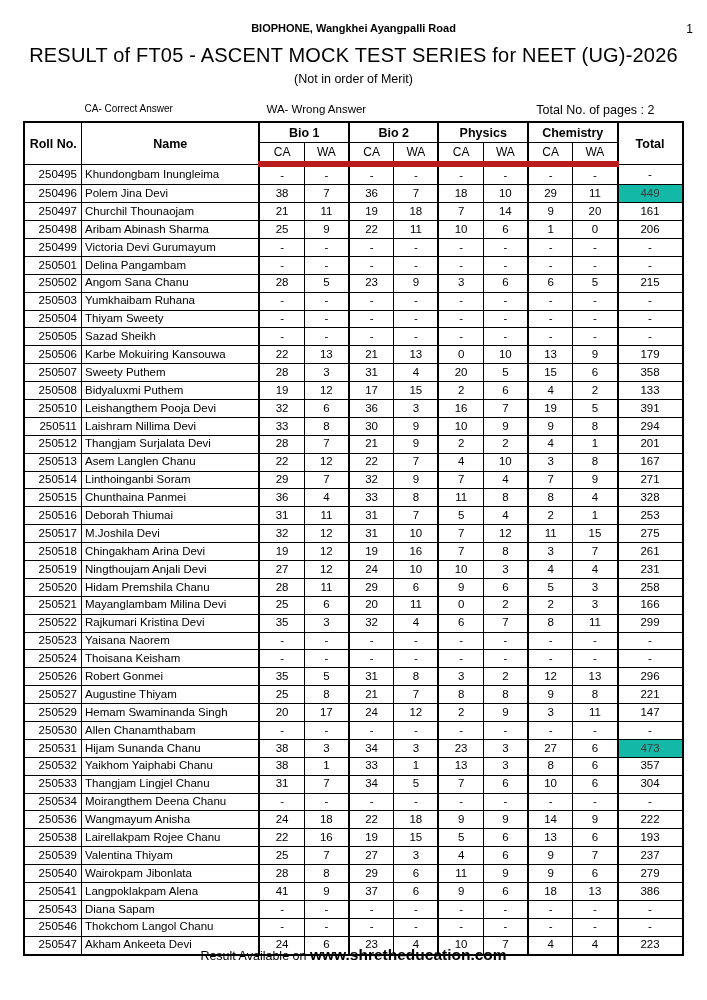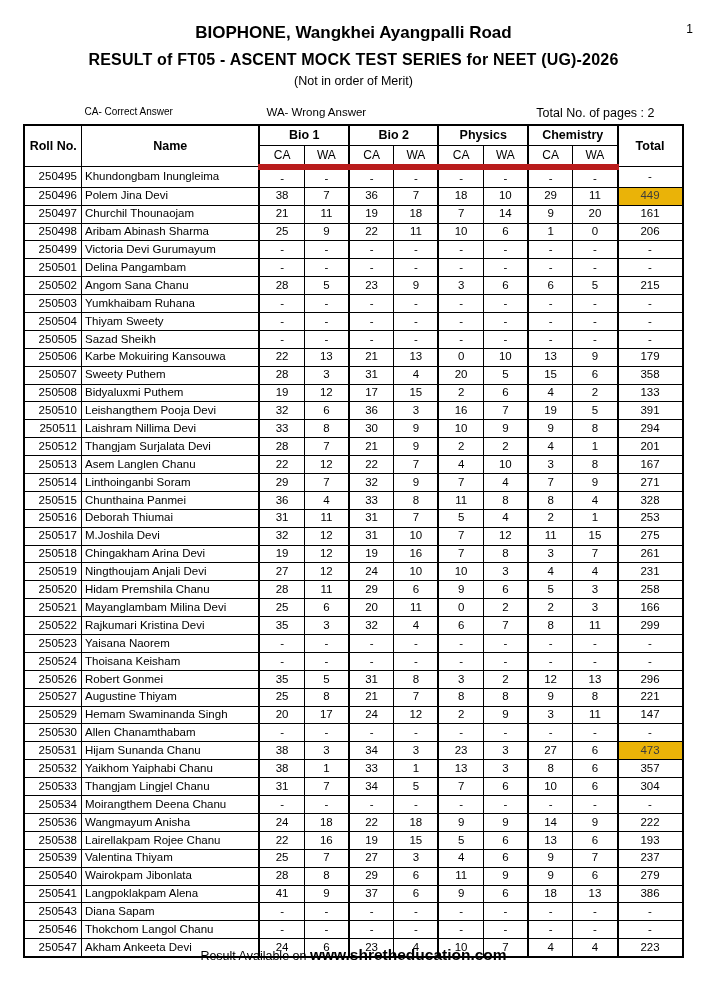--- a/index.html
+++ b/index.html
@@ -2,22 +2,22 @@
 <html><head>
 <meta charset="utf-8">
 <style>
   html,body { margin:0; padding:0; }
   body {
     width:707px; height:1000px; background:#ffffff; color:#000;
     font-family:"Liberation Sans", sans-serif; position:relative; overflow:hidden;
   }
   .pageno { position:absolute; top:22px; right:14px; font-size:12px; }
   .header { text-align:center; padding-top:22px; line-height:1.25; }
-  .org { font-weight:bold; font-size:17px; }
-  .title { font-weight:bold; font-size:16px; margin-top:7px; letter-spacing:0.2px; }
+  .org { font-weight:bold; font-size:11px; }
+  .title { font-weight:normal; font-size:20px; margin-top:7px; letter-spacing:0.2px; }
   .subtitle { font-size:12.5px; margin-top:4px; }
   .declared { font-size:12.5px; margin-top:3px; }
 
   .legend-row { width:658px; margin:16px auto 0; position:relative; height:17px; }
   .legend-ca { position:absolute; left:60px; font-size:10px; }
   .legend-wa { position:absolute; left:242px; font-size:11.5px; }
   .legend-pages { position:absolute; right:28px; font-size:12.5px; }
 
   table.results {
     width:658px; margin:1px auto 0; border-collapse:collapse; table-layout:fixed;
@@ -27,21 +27,21 @@
     border:1px solid #000; padding:0 2px; overflow:hidden; white-space:nowrap;
   }
   .results thead th { font-weight:bold; font-size:12.5px; text-align:center; }
   .results thead tr.grp th { height:19px; }
   .results thead tr.sub th { height:18px; font-weight:normal; font-size:12px; border-bottom:6px solid #b91c1c; }
   .g-start { border-left:2px solid #000 !important; }
   .results tbody td { height:16.9px; font-size:11.5px; text-align:center; line-height:1; }
   .results tbody td.roll { text-align:right; padding-right:4px; }
   .results tbody td.name { text-align:left; padding-left:3px; }
   .results tbody td.total { font-size:11.5px; }
-  .results tbody td.hl { background:#eab308; color:#3d3d3d; }
+  .results tbody td.hl { background:#14b8a6; color:#3d3d3d; }
 
   .footer { position:absolute; top:946px; left:0; width:100%; text-align:center; }
   .footer .pre { font-size:12.5px; }
   .footer .url { font-size:15.5px; font-weight:bold; }
 </style>
 </head>
 <body>
 
 <div class="pageno">1</div>
 

